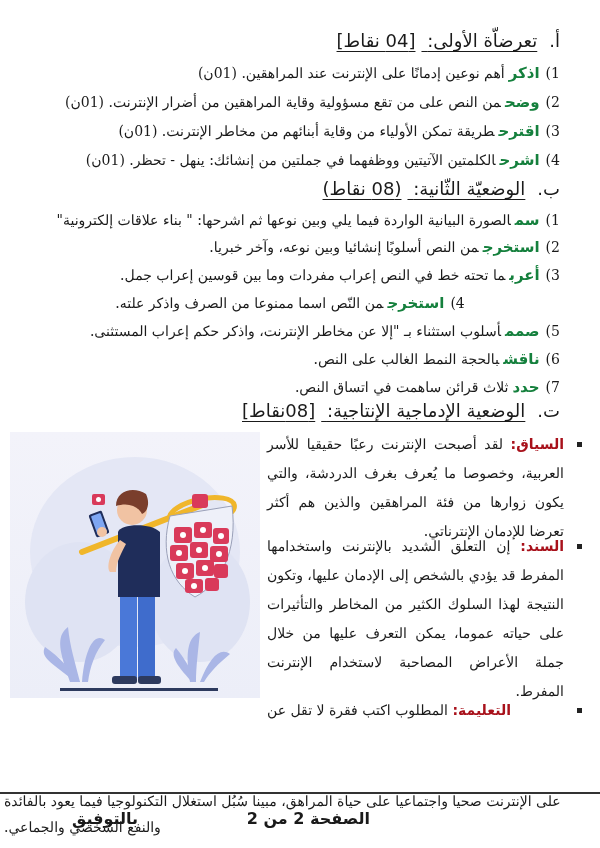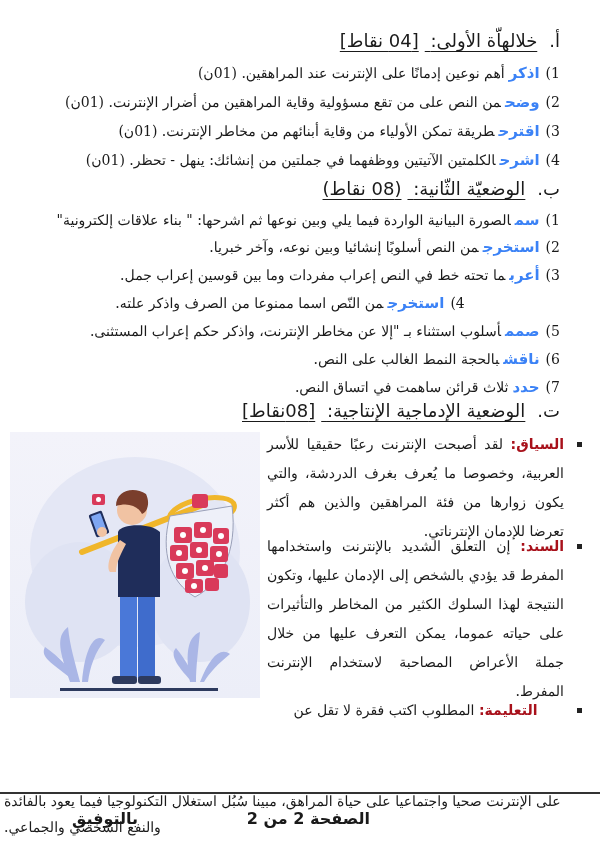--- a/index.html
+++ b/index.html
@@ -13,21 +13,21 @@
   }
   .heading .letter { font-size: 18px; }
   .heading .title { text-decoration: underline; text-underline-offset: 4px; text-decoration-thickness: 1px; }
   .heading .pts { margin-right: 6px; }
 
   .item {
     position: absolute; right: 40px; left: 20px; height: 26px; line-height: 26px;
     direction: rtl; text-align: right; font-size: 14px; white-space: nowrap;
   }
   .item .num { margin-left: 6px; }
-  .kw { color: #3b82f6; font-weight: bold; font-family: "DejaVu Sans", "Liberation Sans", sans-serif; font-size: 15px; margin-left: 4px; margin-top: 40px; }
+  .kw { color: #15803d; font-weight: bold; font-family: "DejaVu Sans", "Liberation Sans", sans-serif; font-size: 15px; margin-left: 4px; margin-top: 40px; }
 
   .illustration {
     position: absolute; left: 10px; top: 432px; width: 250px; height: 266px;
     background: linear-gradient(180deg, #f3f3fa 0%, #eceef8 100%);
     overflow: hidden;
   }
 
   .bullet-block {
     position: absolute; right: 18px; direction: rtl; text-align: justify;
     font-size: 14px; line-height: 29px;
@@ -41,21 +41,21 @@
   .footer {
     position: absolute; top: 804px; height: 30px; line-height: 30px;
     font-family: "DejaVu Sans", "Liberation Sans", sans-serif; font-weight: bold; font-size: 16px; direction: rtl; text-align: center;
   }
 </style>
 </head>
 <body>
 
 <div class="heading" style="top:30px;">
   <span class="letter">أ.</span>
-  <span class="title"><span>خلالهاّة الأولى:</span> <span class="pts">[04 نقاط]</span></span>
+  <span class="title"><span>تعرضاّة الأولى:</span> <span class="pts">[04 نقاط]</span></span>
 </div>
 
 <div class="item" style="top:60px;"><span class="num">1)</span><span class="kw">اذكر</span><span>أهم نوعين إدمانًا على الإنترنت عند المراهقين. (01ن)</span></div>
 <div class="item" style="top:89px;"><span class="num">2)</span><span class="kw">وضح</span><span>من النص على من تقع مسؤولية وقاية المراهقين من أضرار الإنترنت. (01ن)</span></div>
 <div class="item" style="top:118px;"><span class="num">3)</span><span class="kw">اقترح</span><span>طريقة تمكن الأولياء من وقاية أبنائهم من مخاطر الإنترنت. (01ن)</span></div>
 <div class="item" style="top:147px;"><span class="num">4)</span><span class="kw">اشرح</span><span>الكلمتين الآتيتين ووظفهما في جملتين من إنشائك: ينهل - تحظر. (01ن)</span></div>
 
 <div class="heading" style="top:178px;">
   <span class="letter">ب.</span>
   <span class="title"><span>الوضعيّة الثّانية:</span> <span class="pts">(08 نقاط)</span></span>
@@ -152,21 +152,21 @@
 <div class="bullet-block" style="top:430px; width:315px;">
   <span class="dot"></span>
   <div class="body"><span class="label">السياق:</span> <span>لقد أصبحت الإنترنت رعبًا حقيقيا للأسر العربية، وخصوصا ما يُعرف بغرف الدردشة، والتي يكون زوارها من فئة المراهقين والذين هم أكثر تعرضا للإدمان الإنترناتي.</span></div>
 </div>
 
 <div class="bullet-block" style="top:532px; width:315px;">
   <span class="dot"></span>
   <div class="body"><span class="label">السند:</span> <span>إن التعلق الشديد بالإنترنت واستخدامها المفرط قد يؤدي بالشخص إلى الإدمان عليها، وتكون النتيجة لهذا السلوك الكثير من المخاطر والتأثيرات على حياته عموما، يمكن التعرف عليها من خلال جملة الأعراض المصاحبة لاستخدام الإنترنت المفرط.</span></div>
 </div>
 
-<div class="bullet-block" style="top:696px; width:315px; text-align:center;">
+<div class="bullet-block" style="top:696px; width:315px; text-align:left;">
   <span class="dot"></span>
   <div class="body">
     <span class="label">التعليمة:</span>
     <span>المطلوب اكتب فقرة لا تقل عن</span><br>
   </div>
 </div>
 <div class="bullet-block" style="top:788px; width:578px; right:18px; text-align:left; line-height:26px;">
   <div class="body"><span>على الإنترنت صحيا واجتماعيا على حياة المراهق، مبينا سُبُل استغلال التكنولوجيا فيما يعود بالفائدة والنفع الشخصي والجماعي.</span></div>
 </div>
 

